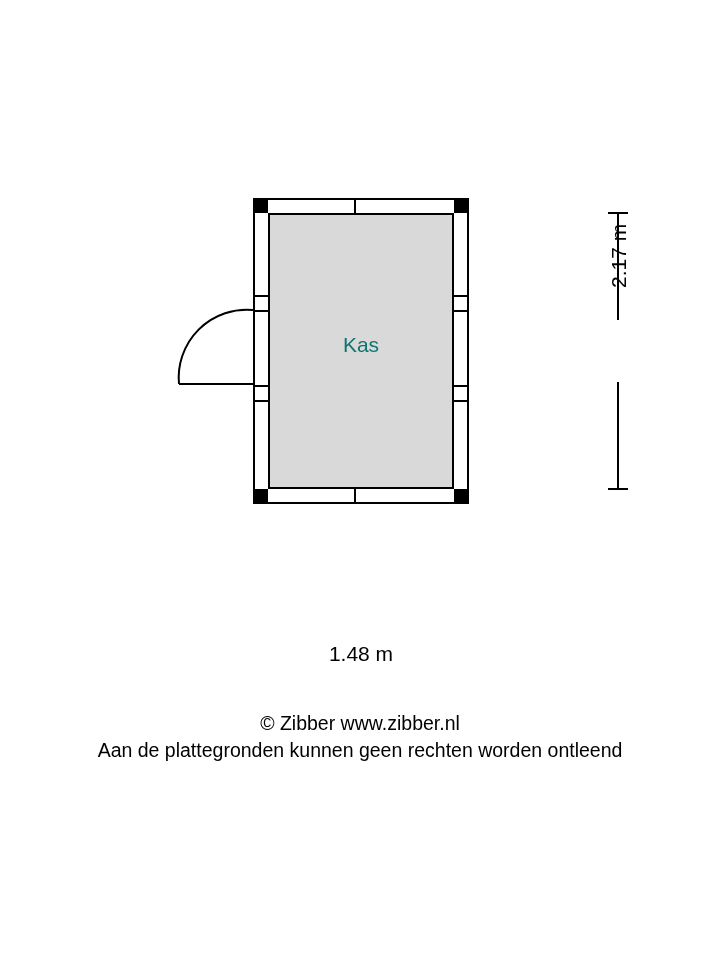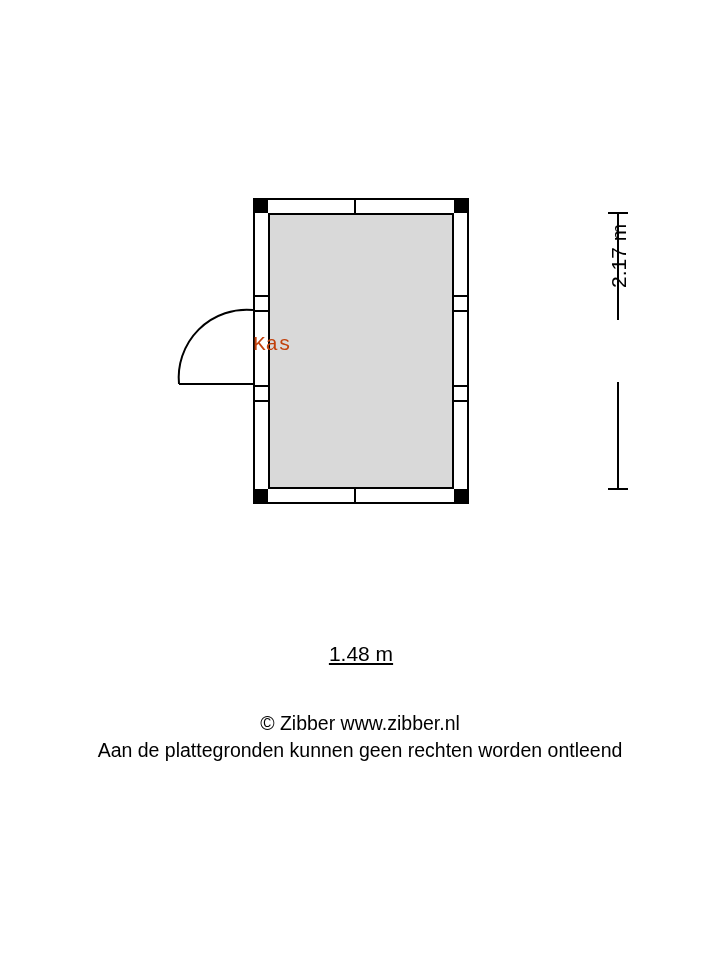--- a/index.html
+++ b/index.html
@@ -90,24 +90,23 @@
     top: 306px;
     width: 80px;
     height: 90px;
   }
 
   .room-label {
     position: absolute;
     left: 253px;
     top: 333px;
     width: 216px;
-    text-align: left;
+    text-align: center;
     font-size: 21px;
-    color: #c2410c;
-    font-family: Liberation Mono, monospace;
+    color: #0f766e;
   }
 
   
   .dim-v {
     position: absolute;
     left: 600px;
     top: 212px;
     width: 60px;
     height: 278px;
   }
@@ -129,21 +128,20 @@
     height: 28px;
   }
   .dim-h-label {
     position: absolute;
     left: 253px;
     top: 642px;
     width: 216px;
     text-align: center;
     font-size: 21px;
     background: #ffffff;
-    text-decoration: underline;
   }
 
   
   .footer {
     position: absolute;
     left: 0;
     top: 710px;
     width: 720px;
     text-align: center;
     font-size: 19.5px;

